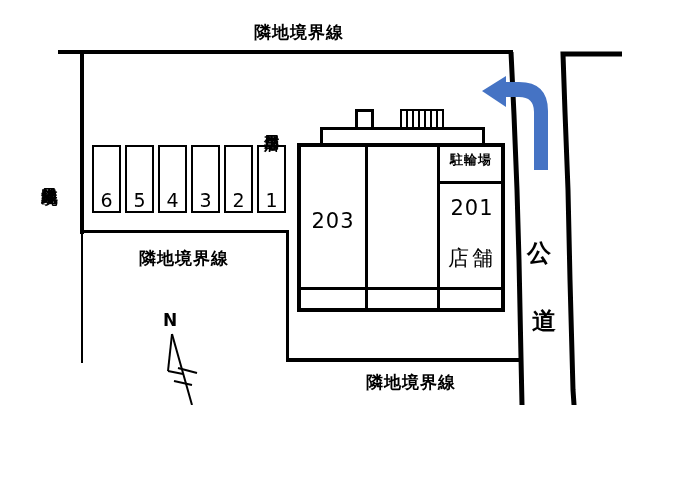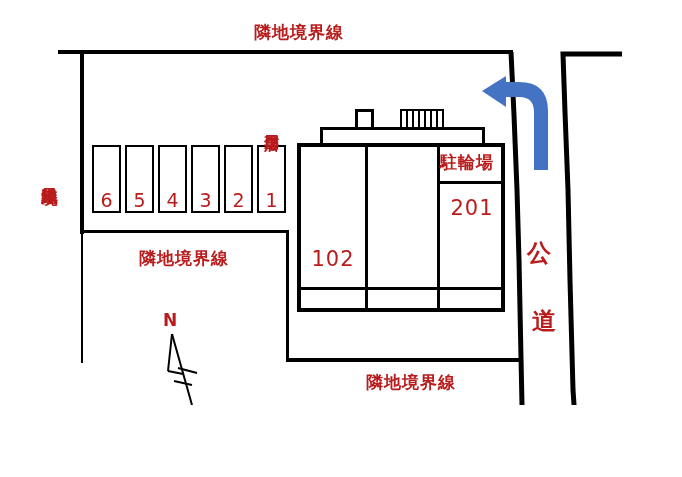--- a/index.html
+++ b/index.html
@@ -1,21 +1,21 @@
 <!DOCTYPE html>
 <html><head>
 <meta charset="utf-8">
 <style>
   html,body{margin:0;padding:0;background:#fff;}
   #canvas{
     position:relative;
     width:682px;height:405px;
     background:#fff;
     font-family:"DejaVu Sans","Liberation Sans",sans-serif;
-    color:#b91c1c;
+    color:#000000;
     overflow:hidden;
     border-radius:8px;
   }
   .line{position:absolute;background:#000;}
   .label{
     position:absolute;
     font-size:17px;font-weight:600;letter-spacing:1px;
     white-space:nowrap;line-height:1.1;
   }
   .vtext{
@@ -82,24 +82,25 @@
 
   <div class="struct" style="left:355px;top:109px;width:19px;height:21px;border:3px solid #000;border-bottom:none;"></div>
   <div class="struct" style="left:400px;top:109px;width:44px;height:21px;border:2px solid #000;background:repeating-linear-gradient(90deg,#fff 0 4px,#000 4px 6px);"></div>
   <div class="struct" style="left:320px;top:127px;width:165px;height:19px;border:3px solid #000;border-bottom:none;"></div>
 
   <div class="struct" style="left:297px;top:143px;width:208px;height:169px;border:4px solid #000;"></div>
   <div class="line" style="left:365px;top:143px;width:3px;height:169px;"></div>
   <div class="line" style="left:437px;top:143px;width:3px;height:169px;"></div>
   <div class="line" style="left:297px;top:287px;width:208px;height:3px;"></div>
   <div class="line" style="left:439px;top:181px;width:64px;height:3px;"></div>
-  <div class="label" style="left:440px;top:153px;width:62px;text-align:left;font-size:17px;letter-spacing:1px;">駐輪場</div>
+  <div class="label" style="left:440px;top:153px;width:62px;text-align:center;font-size:13px;letter-spacing:1px;">駐輪場</div>
 
-  <div class="unit-label" style="left:298px;top:248px;">102</div>
+  <div class="unit-label" style="left:298px;top:210px;">203</div>
   <div class="unit-label" style="left:437px;top:197px;">201</div>
+  <div class="unit-label" style="left:437px;top:247px;letter-spacing:3px;">店舗</div>
 
   <div class="label" style="left:163px;top:311px;font-size:17px;">N</div>
 
   <svg width="682" height="477" viewBox="0 0 682 477">
     <polyline points="511,52 514,115 517,190 519,260 521,358 523,451" fill="none" stroke="#000" stroke-width="5"></polyline>
     <polyline points="622,54 563,54 565,112 568,190 570,280 573,390 577,448" fill="none" stroke="#000" stroke-width="5"></polyline>
     <g stroke="#000" stroke-width="2" fill="none">
       <line x1="172" y1="334" x2="192" y2="405"></line>
       <line x1="172" y1="334" x2="168" y2="371"></line>
       <line x1="168" y1="371" x2="183" y2="374"></line>

